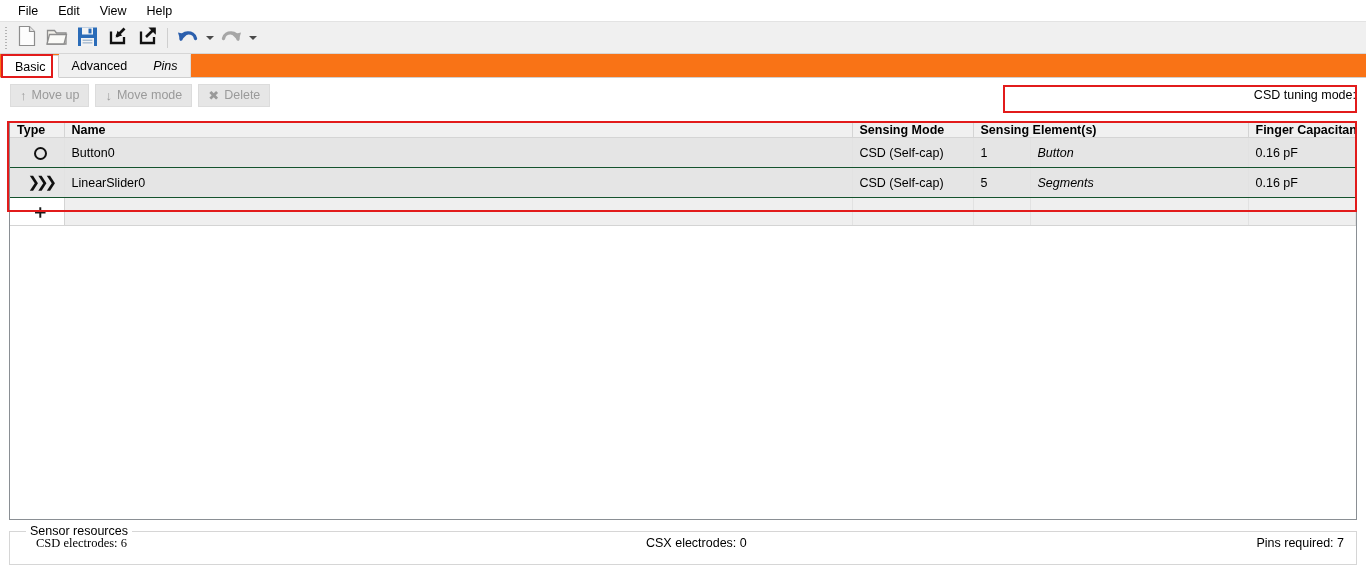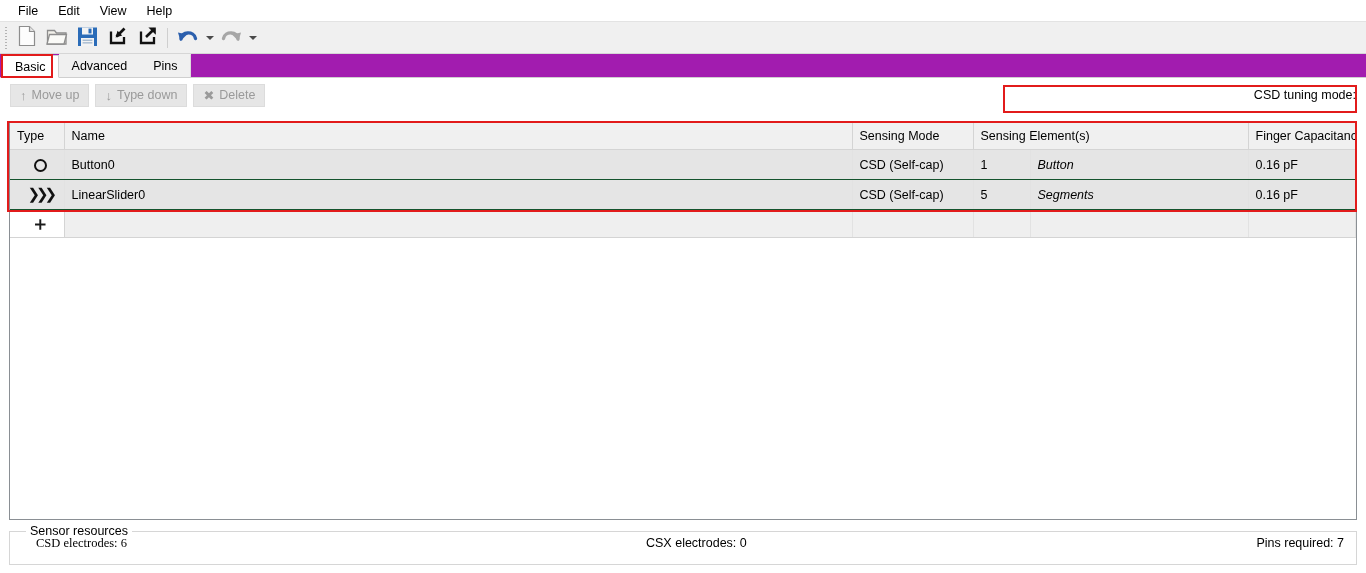--- a/index.html
+++ b/index.html
@@ -82,21 +82,21 @@
   .caret {
     width: 0; height: 0;
     border-left: 4px solid transparent;
     border-right: 4px solid transparent;
     border-top: 4px solid #4a4a4a;
   }
 
   
   .tabstrip {
     height: 24px;
-    background: #a21caf;
+    background: #f97316;
     border-bottom: 1px solid #cfcfcf;
     display: flex;
     align-items: flex-end;
     padding-left: 2px;
     box-sizing: border-box;
     position: relative;
   }
   .tab {
     height: 23px;
     line-height: 23px;
@@ -108,21 +108,21 @@
     box-sizing: border-box;
     color: #000;
     white-space: nowrap;
   }
   .tab.active {
     background: #ffffff;
     border-color: #cfcfcf;
     border-bottom: 1px solid #ffffff;
     margin-bottom: -1px;
   }
-  .tab.sep-right { border-right: 1px solid #dcdcdc; }
+  .tab.sep-right { border-right: 1px solid #dcdcdc; font-style: italic; }
 
   
   .cmdbar {
     height: 34px;
     background: #ffffff;
     display: flex;
     align-items: center;
     padding: 0 10px;
     box-sizing: border-box;
     position: relative;
@@ -188,24 +188,24 @@
   table.grid {
     width: 100%;
     border-collapse: collapse;
     table-layout: fixed;
     font-size: 12.5px;
   }
   table.grid th {
     background: #f0f0f0;
     border-right: 1px solid #d4d4d4;
     border-bottom: 1px solid #d4d4d4;
-    font-weight: normal;
+    font-weight: bold;
     text-align: left;
     padding: 0 0 0 7px;
-    height: 26px;
+    height: 14px;
     color: #000;
     white-space: nowrap;
     overflow: hidden;
   }
   table.grid td {
     border-right: 1px solid #e2e2e2;
     border-bottom: 1px solid #14532d;
     height: 29px;
     padding: 0 0 0 7px;
     color: #000;
@@ -395,21 +395,21 @@
   <div class="tab sep-right">Pins</div>
 </div>
 
 <div class="cmdbar">
   <div class="btn">
     <span class="glyph">↑</span>
     <span>Move up</span>
   </div>
   <div class="btn">
     <span class="glyph">↓</span>
-    <span>Type down</span>
+    <span>Move mode</span>
   </div>
   <div class="btn">
     <span class="glyph">✖</span>
     <span>Delete</span>
   </div>
 
   <div class="tuning-wrap">
     <span class="tuning-label">CSD tuning mode:</span>
   </div>
 </div>

